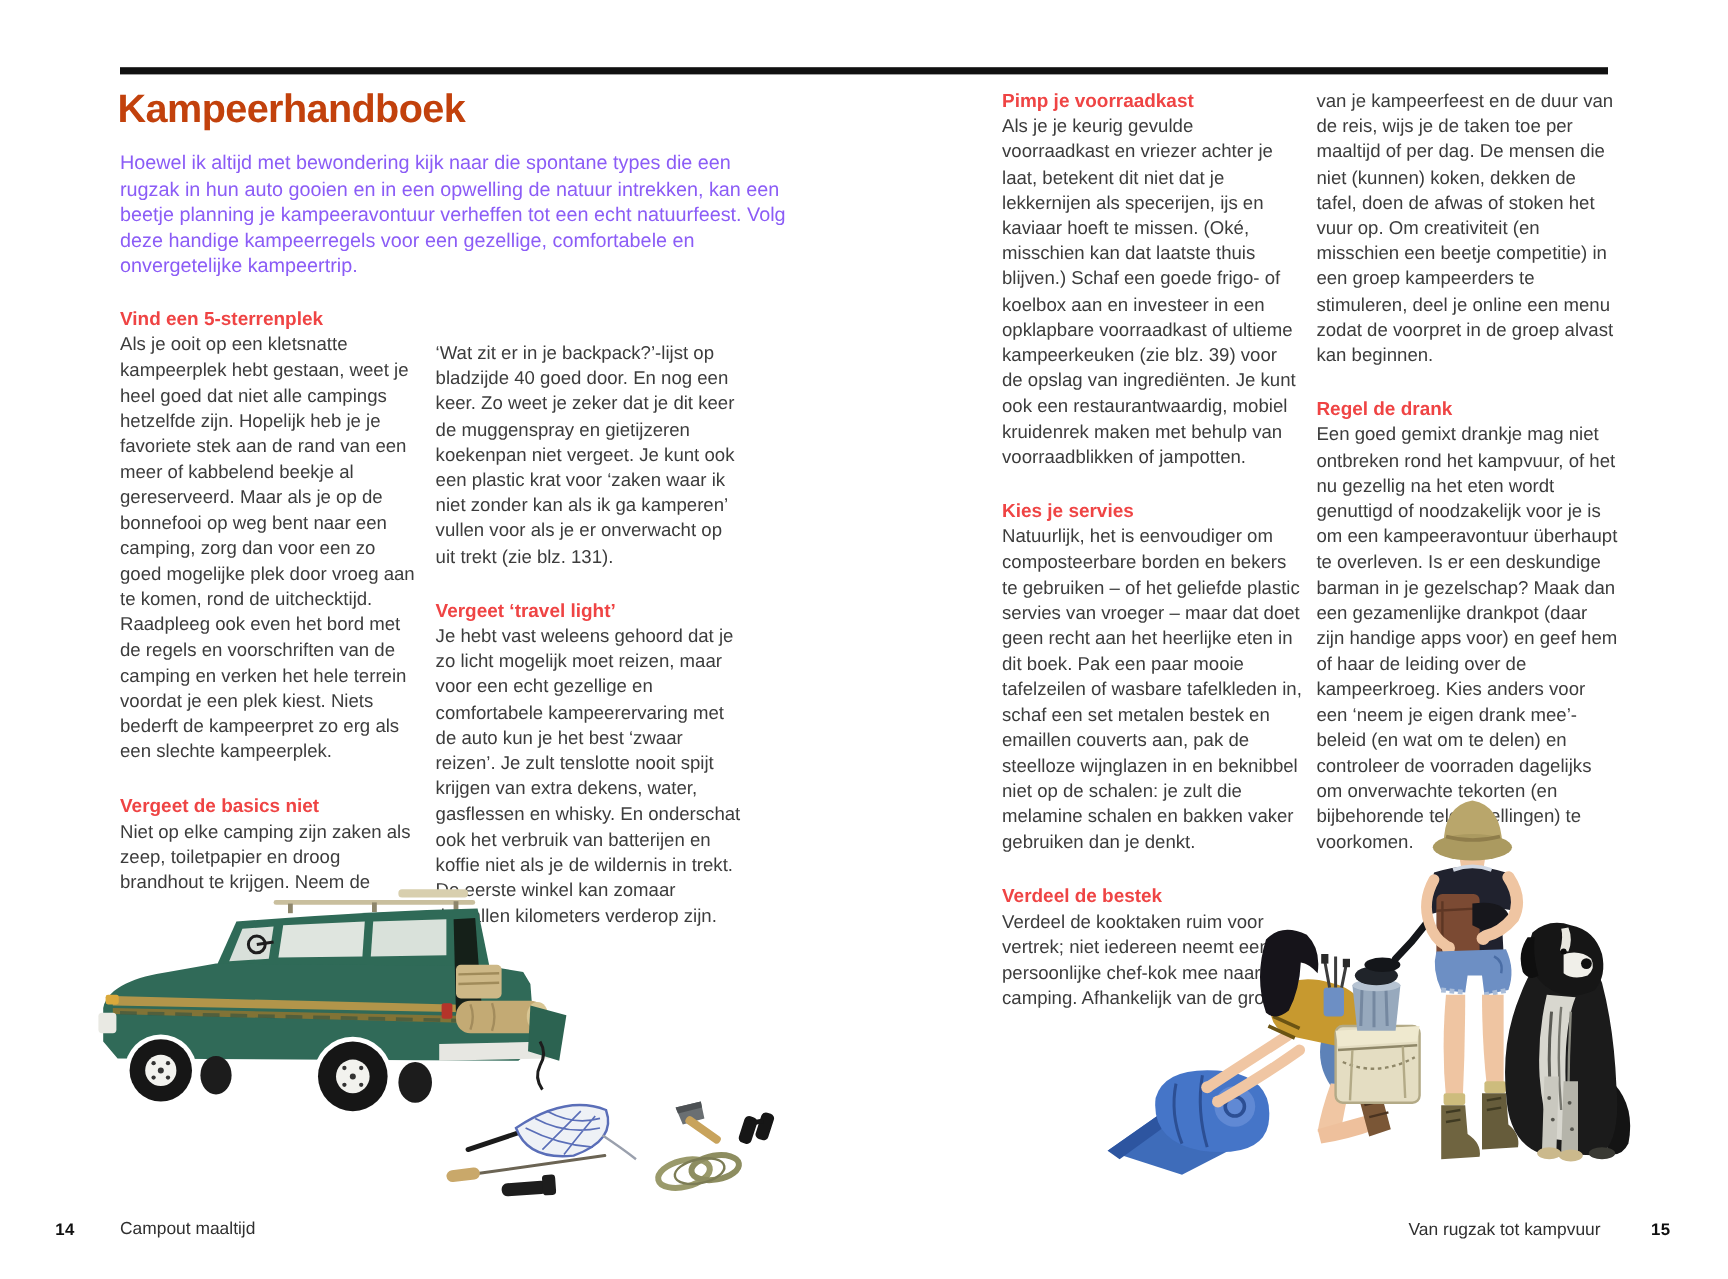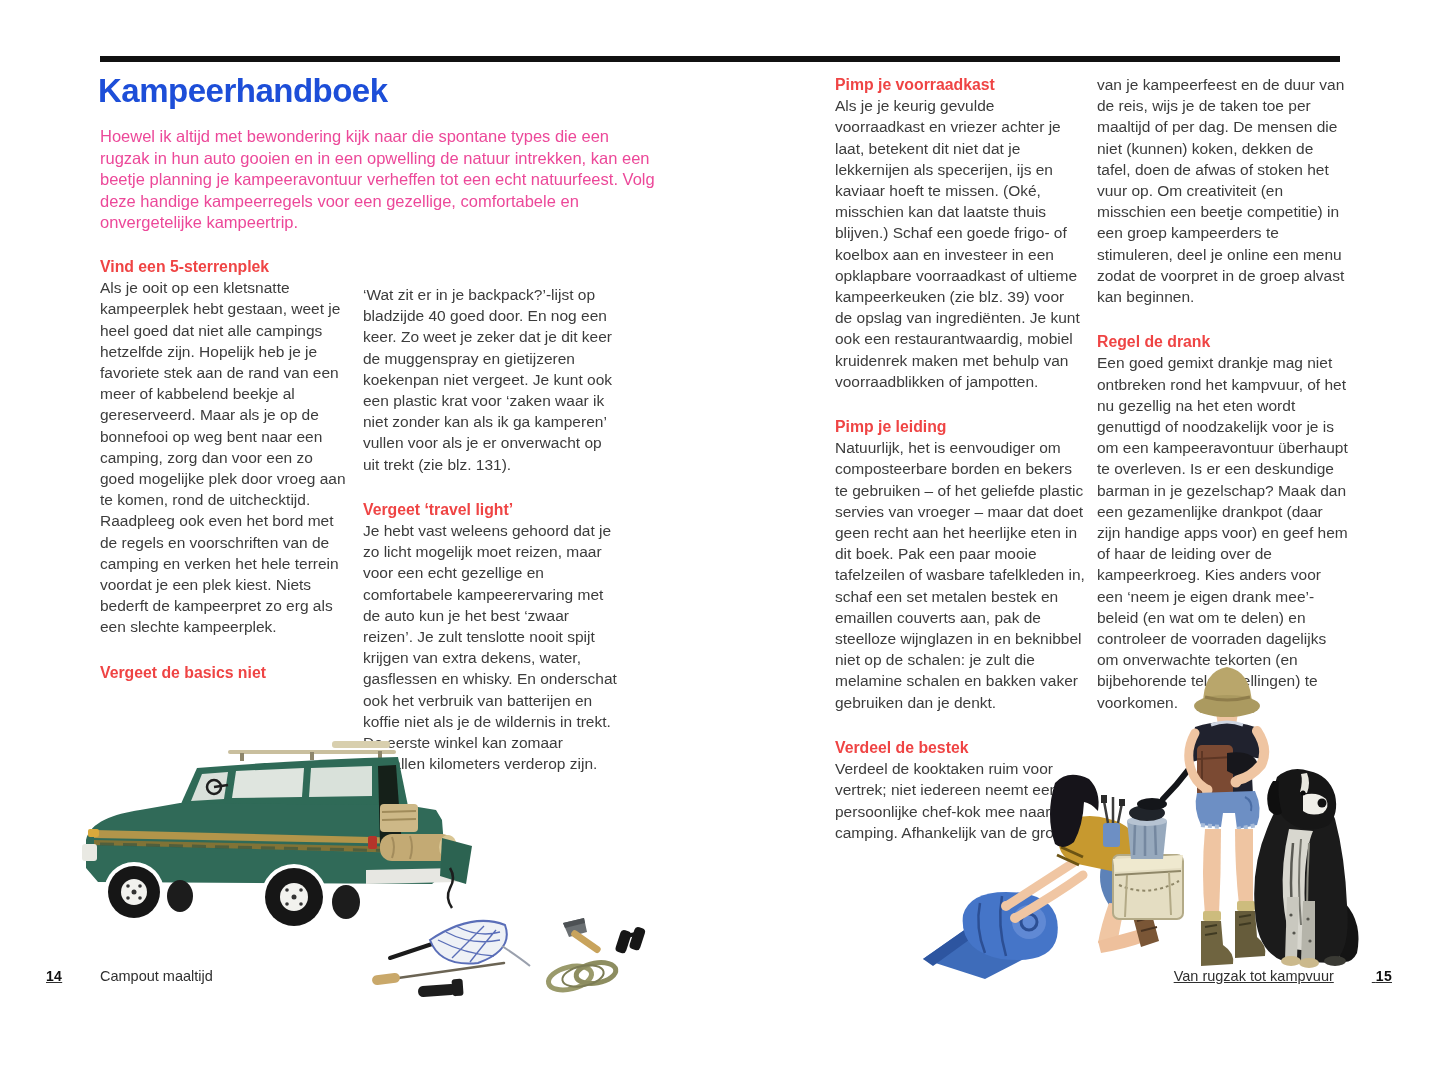--- a/index.html
+++ b/index.html
@@ -7,35 +7,35 @@
   body {
     position:relative;
     background:#ffffff;
     font-family:"Liberation Sans", sans-serif;
     color:#3a3a3a;
     overflow:hidden;
   }
   .rule-top { position:absolute; left:100px; top:56px; width:1240px; height:6px; background:#111111; }
   .title {
     position:absolute; left:98px; top:72px;
-    font-size:33px; font-weight:700; color:#1d4ed8; letter-spacing:-0.5px;
+    font-size:33px; font-weight:700; color:#c2410c; letter-spacing:-0.5px;
   }
   .intro {
     position:absolute; left:100px; top:126px; width:562px;
-    font-size:16.5px; line-height:21.6px; color:#ec4899;
+    font-size:16.5px; line-height:21.6px; color:#8b5cf6;
   }
   .col { position:absolute; font-size:15.5px; line-height:21.2px; color:#3c3c3c; }
   .col h3 { font-size:15.8px; line-height:21.2px; font-weight:700; color:#ef4444; margin:24px 0 0 0; }
   .col h3:first-child { margin-top:0; }
   .col p { margin:0; }
   #col-l1 { left:100px; top:256px; width:250px; }
   #col-l2 { left:363px; top:256px; width:256px;margin-top:28px; }
   #col-r1 { left:835px; top:74px;  width:250px; }
   #col-r2 { left:1097px; top:74px; width:252px; }
-  .footer { position:absolute; top:968px; font-size:14.5px; color:#2f2f2f;text-decoration:underline; }
+  .footer { position:absolute; top:1016px; font-size:14.5px; color:#2f2f2f; }
   .footer .page-num { font-weight:700; color:#101010; font-size:14px; letter-spacing:0.3px; }
   #footer-left { left:46px; }
   #footer-left .book-label { position:absolute; left:54px; top:0; white-space:nowrap; }
   #footer-right { right:48px; text-align:right; white-space:nowrap; }
   #footer-right .chapter-label { margin-right:38px;margin-left:46px; }
   .illus { position:absolute; }
   #car-illus { left:80px; top:726px; }
   #campers-illus { left:905px; top:653px; }
 </style>
 </head>
@@ -44,32 +44,33 @@
 <div class="rule-top"></div>
 
 <h1 class="title">Kampeerhandboek</h1>
 
 <p class="intro">Hoewel ik altijd met bewondering kijk naar die spontane types die een rugzak in hun auto gooien en in een opwelling de natuur intrekken, kan een beetje planning je kampeeravontuur verheffen tot een echt natuurfeest. Volg deze handige kampeerregels voor een gezellige, comfortabele en onvergetelijke kampeertrip.</p>
 
 <div class="col" id="col-l1">
   <h3>Vind een 5-sterrenplek</h3>
   <p>Als je ooit op een kletsnatte kampeerplek hebt gestaan, weet je heel goed dat niet alle campings hetzelfde zijn. Hopelijk heb je je favoriete stek aan de rand van een meer of kabbelend beekje al gereserveerd. Maar als je op de bonnefooi op weg bent naar een camping, zorg dan voor een zo goed mogelijke plek door vroeg aan te komen, rond de uitchecktijd. Raadpleeg ook even het bord met de regels en voorschriften van de camping en verken het hele terrein voordat je een plek kiest. Niets bederft de kampeerpret zo erg als een slechte kampeerplek.</p>
   <h3>Vergeet de basics niet</h3>
+  <p>Niet op elke camping zijn zaken als zeep, toiletpapier en droog brandhout te krijgen. Neem de</p>
 </div>
 
 <div class="col" id="col-l2">
   <p>‘Wat zit er in je backpack?’-lijst op bladzijde 40 goed door. En nog een keer. Zo weet je zeker dat je dit keer de muggenspray en gietijzeren koekenpan niet vergeet. Je kunt ook een plastic krat voor ‘zaken waar ik niet zonder kan als ik ga kamperen’ vullen voor als je er onverwacht op uit trekt (zie blz. 131).</p>
   <h3>Vergeet ‘travel light’</h3>
   <p>Je hebt vast weleens gehoord dat je zo licht mogelijk moet reizen, maar voor een echt gezellige en comfortabele kampeerervaring met de auto kun je het best ‘zwaar reizen’. Je zult tenslotte nooit spijt krijgen van extra dekens, water, gasflessen en whisky. En onderschat ook het verbruik van batterijen en koffie niet als je de wildernis in trekt. De eerste winkel kan zomaar tientallen kilometers verderop zijn.</p>
 </div>
 
 <div class="col" id="col-r1">
   <h3>Pimp je voorraadkast</h3>
   <p>Als je je keurig gevulde voorraadkast en vriezer achter je laat, betekent dit niet dat je lekkernijen als specerijen, ijs en kaviaar hoeft te missen. (Oké, misschien kan dat laatste thuis blijven.) Schaf een goede frigo- of koelbox aan en investeer in een opklapbare voorraadkast of ultieme kampeerkeuken (zie blz. 39) voor de opslag van ingrediënten. Je kunt ook een restaurantwaardig, mobiel kruidenrek maken met behulp van voorraadblikken of jampotten.</p>
-  <h3>Pimp je leiding</h3>
+  <h3>Kies je servies</h3>
   <p>Natuurlijk, het is eenvoudiger om composteerbare borden en bekers te gebruiken – of het geliefde plastic servies van vroeger – maar dat doet geen recht aan het heerlijke eten in dit boek. Pak een paar mooie tafelzeilen of wasbare tafelkleden in, schaf een set metalen bestek en emaillen couverts aan, pak de steelloze wijnglazen in en beknibbel niet op de schalen: je zult die melamine schalen en bakken vaker gebruiken dan je denkt.</p>
   <h3>Verdeel de bestek</h3>
   <p>Verdeel de kooktaken ruim voor vertrek; niet iedereen neemt een persoonlijke chef-kok mee naar de camping. Afhankelijk van de grootte</p>
 </div>
 
 <div class="col" id="col-r2">
   <p>van je kampeerfeest en de duur van de reis, wijs je de taken toe per maaltijd of per dag. De mensen die niet (kunnen) koken, dekken de tafel, doen de afwas of stoken het vuur op. Om creativiteit (en misschien een beetje competitie) in een groep kampeerders te stimuleren, deel je online een menu zodat de voorpret in de groep alvast kan beginnen.</p>
   <h3>Regel de drank</h3>
   <p>Een goed gemixt drankje mag niet ontbreken rond het kampvuur, of het nu gezellig na het eten wordt genuttigd of noodzakelijk voor je is om een kampeeravontuur überhaupt te overleven. Is er een deskundige barman in je gezelschap? Maak dan een gezamenlijke drankpot (daar zijn handige apps voor) en geef hem of haar de leiding over de kampeerkroeg. Kies anders voor een ‘neem je eigen drank mee’-beleid (en wat om te delen) en controleer de voorraden dagelijks om onverwachte tekorten (en bijbehorende teleurstellingen) te voorkomen.</p>
 </div>

